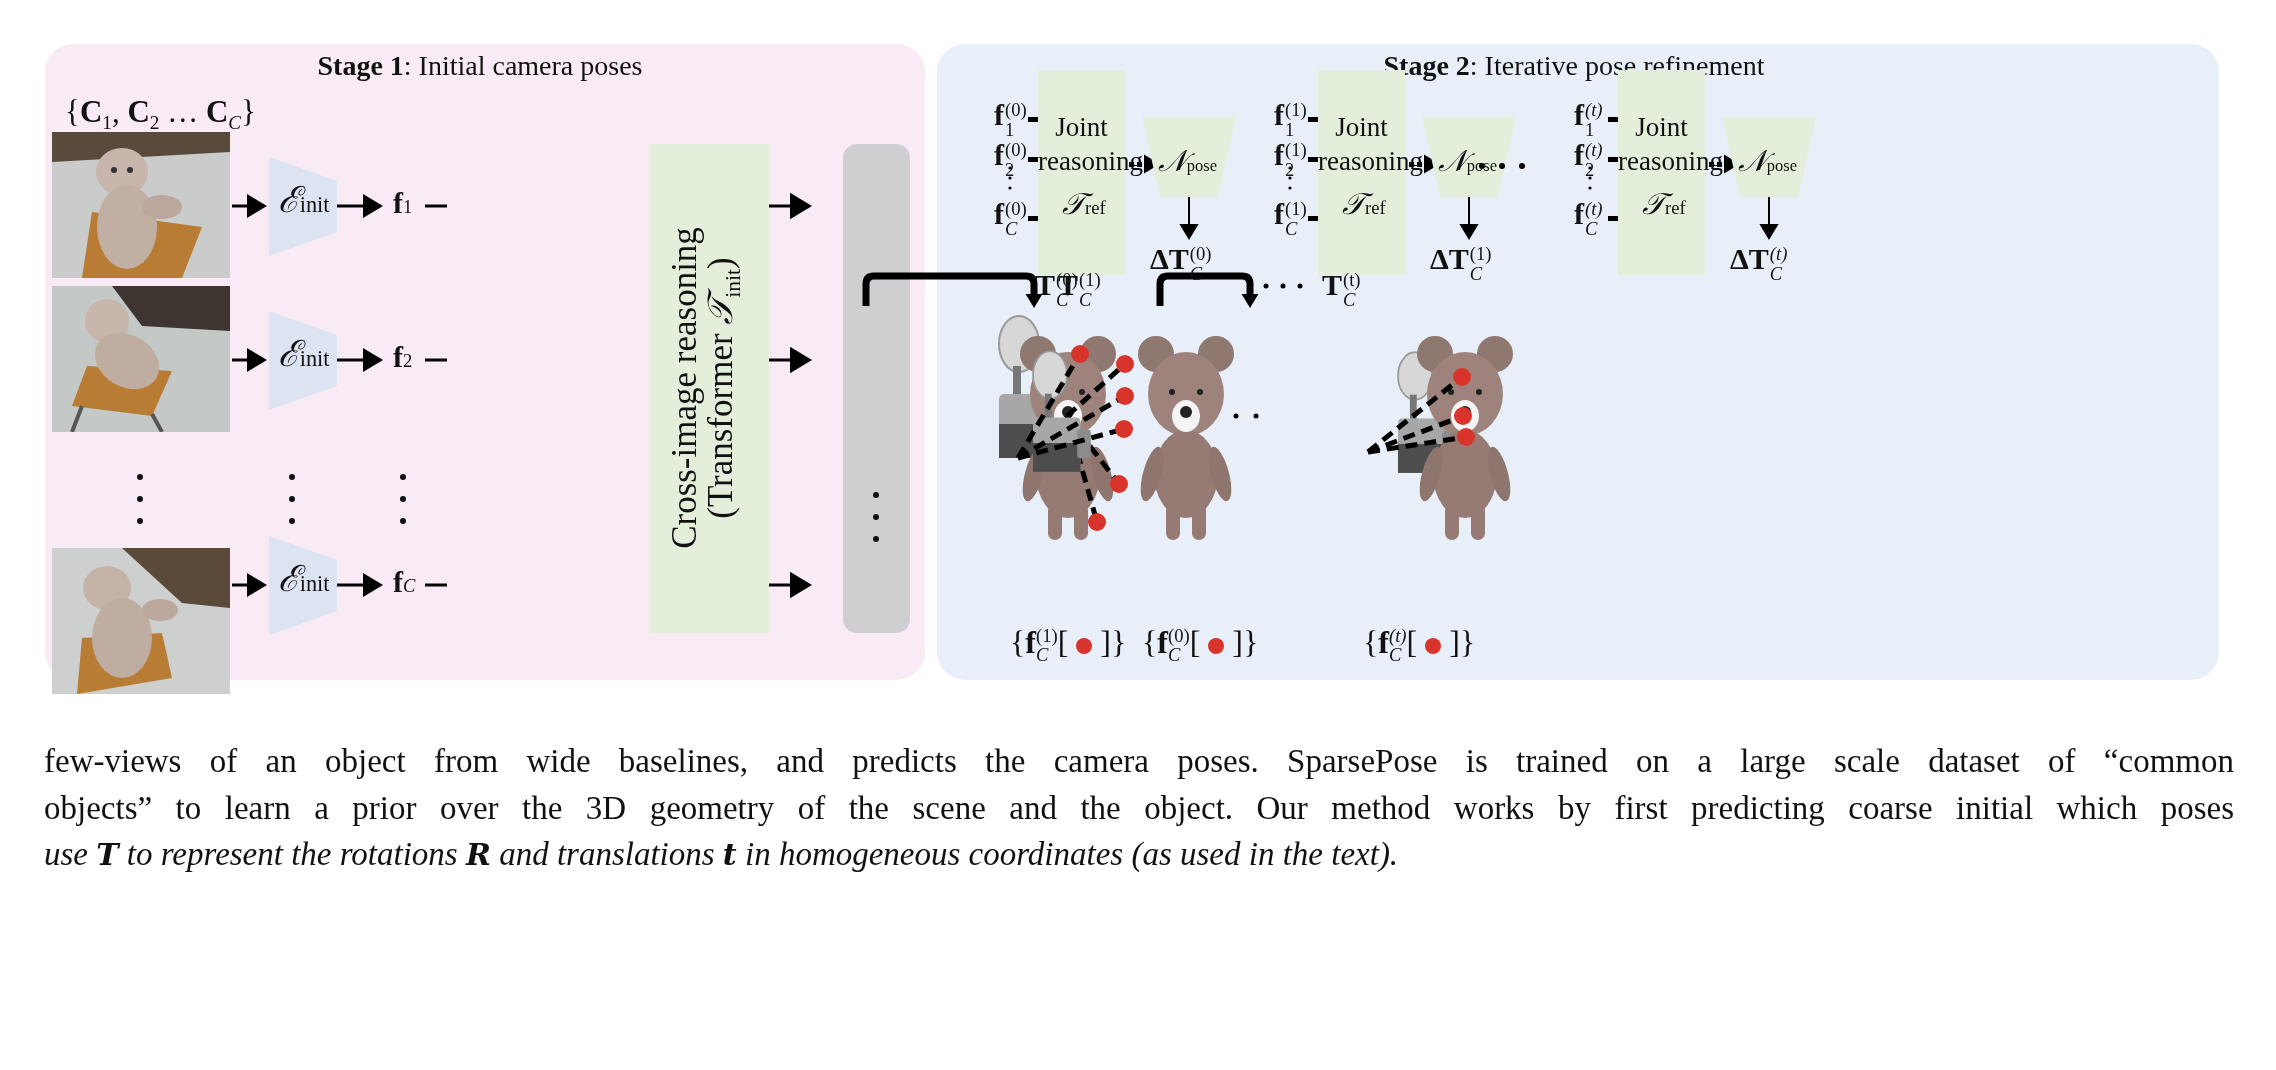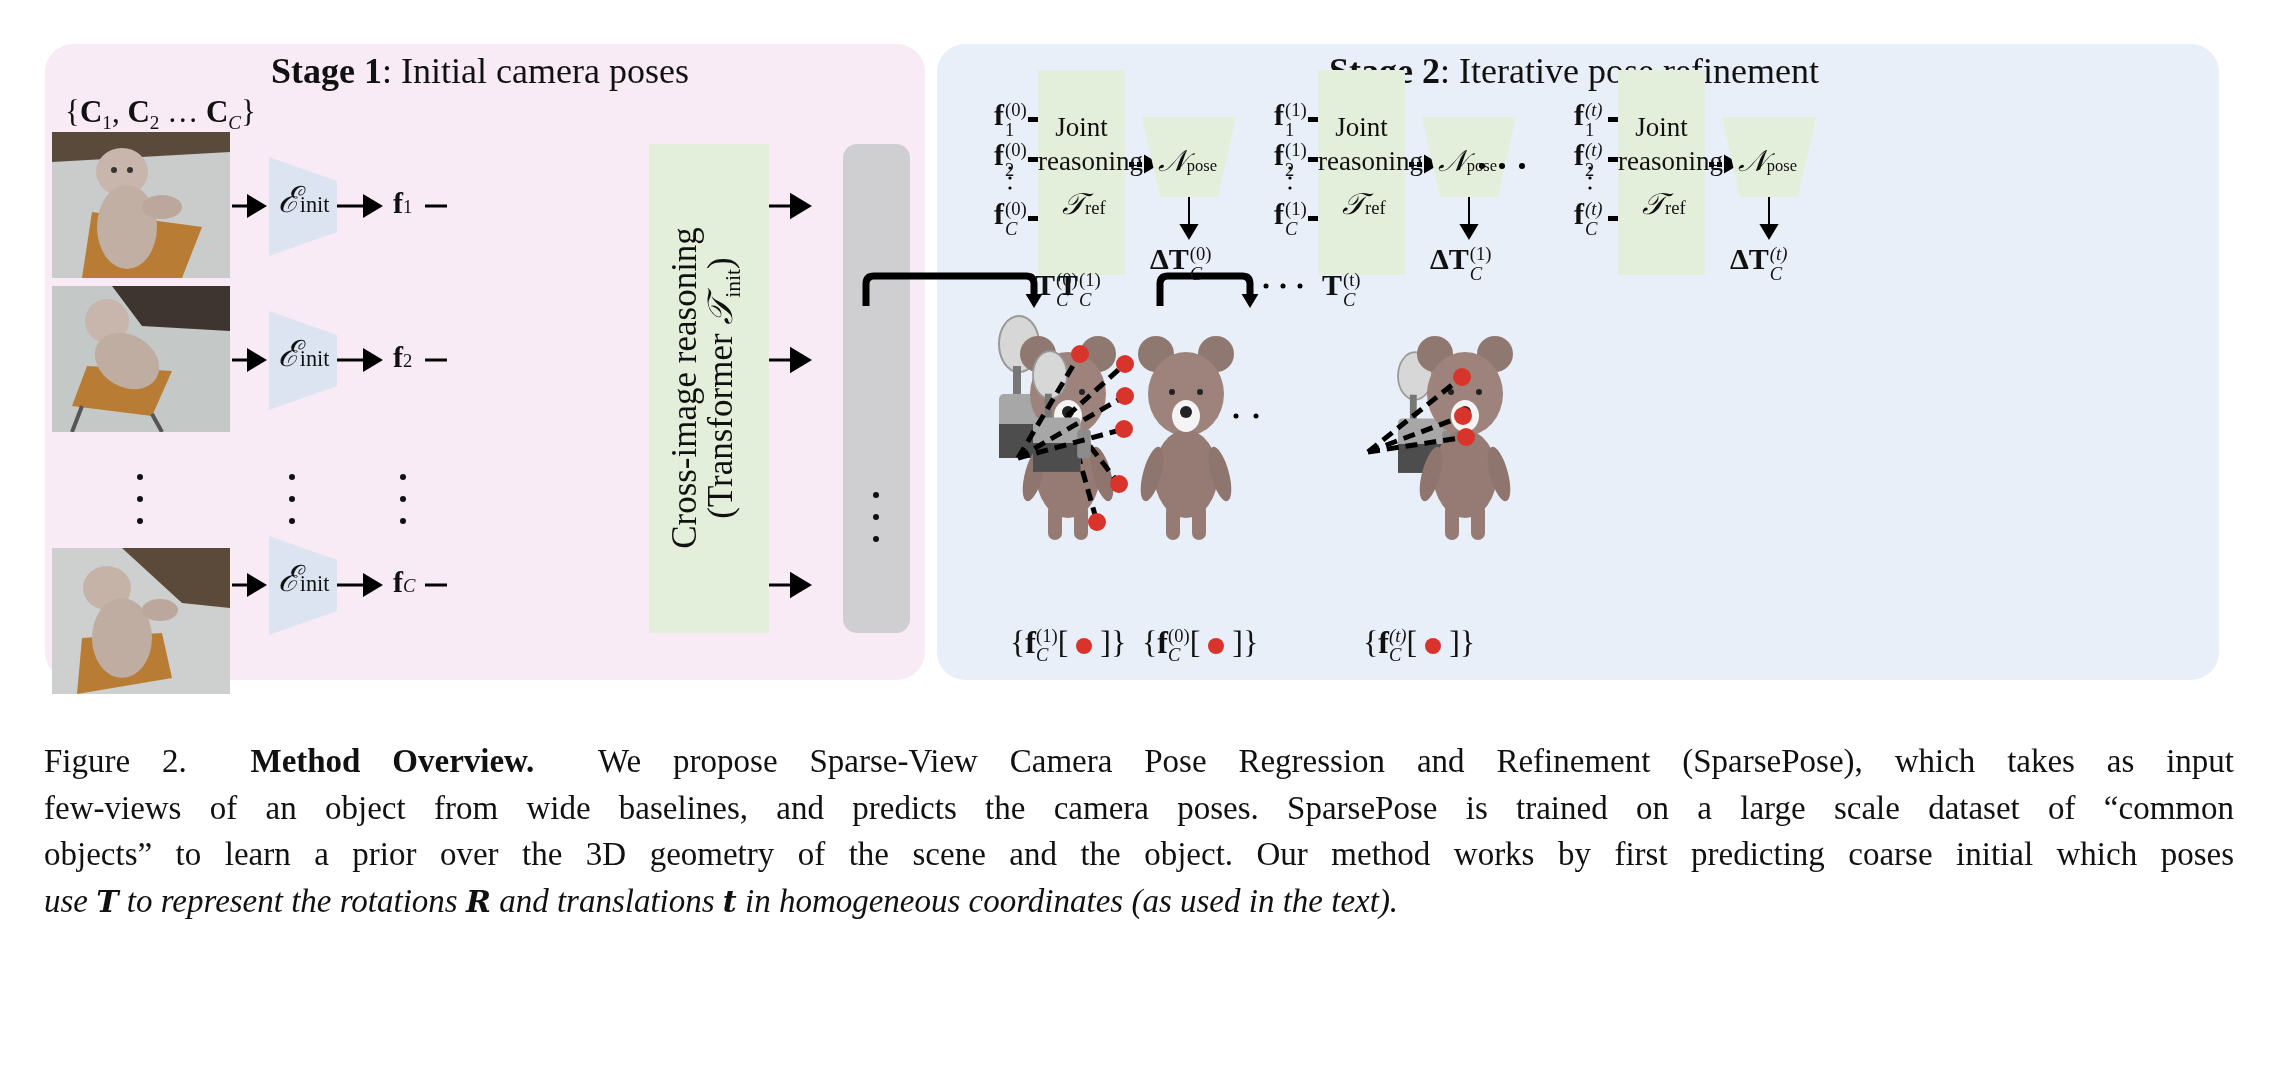--- a/index.html
+++ b/index.html
@@ -2,21 +2,21 @@
 <html><head>
 <meta charset="utf-8">
 <style>
   html, body { margin:0; padding:0; background:#ffffff; }
   body { width:2276px; height:1070px; position:relative; overflow:hidden;
          font-family:"Liberation Serif","DejaVu Serif",serif; color:#111; }
   .abs { position:absolute; }
   .panel { position:absolute; border-radius:28px; }
   #stage1 { left:45px; top:44px; width:880px; height:636px; background:#f9ebf6; }
   #stage2 { left:937px; top:44px; width:1282px; height:636px; background:#e8eff8; }
-  .stage-title { position:absolute; font-size:36px; white-space:nowrap; transform:translateX(-50%); top:0; }
+  .stage-title { position:absolute; font-size:28px; white-space:nowrap; transform:translateX(-50%); top:0; }
   .stage-title b { font-weight:bold; }
   .math { font-family:"Liberation Serif","DejaVu Serif",serif; white-space:nowrap; }
   .bold { font-weight:bold; }
   .ital { font-style:italic; }
   sub, sup { font-size:62%; }
   .photo { position:absolute; width:178px; height:146px; overflow:hidden; }
   .green { background:#e4efdb; position:absolute; }
   .grey-col { position:absolute; background:#cfcfd1; border-radius:14px; }
   svg { position:absolute; overflow:visible; }
   .caption { position:absolute; left:44px; top:738px; width:2190px; font-size:33px; line-height:46.5px; text-align:justify; }
@@ -388,17 +388,16 @@
         </span><span style="">[ </span><span style="display: inline-block; width: 16px; height: 16px; border-radius: 50%; background: rgb(217, 52, 43); vertical-align: middle;"></span><span style=""> ]}</span></div>
       <div style="position: absolute; left: 426px; top: 582px; font-size: 32px; line-height: 1; white-space: nowrap;"><span style="">{</span><span style="font-weight: bold;">f</span><span style="display: inline-flex; flex-direction: column; vertical-align: top; font-size: 58%; line-height: 1.05;">
           <span style="display: block; height: 1.05em; font-style: italic;">(t)</span>
           <span style="display: block; font-style: italic;">C</span>
         </span><span style="">[ </span><span style="display: inline-block; width: 16px; height: 16px; border-radius: 50%; background: rgb(217, 52, 43); vertical-align: middle;"></span><span style=""> ]}</span></div>
     </div>
 
 </div>
 
 <div class="caption">
-  <span class="line"><span>Figure 2.</span>&nbsp;&nbsp;<b>Method Overview.</b>&nbsp;&nbsp;<span>We propose Sparse-View Camera Pose Regression and Refinement (SparsePose), which takes as input</span></span>
   <span class="line">few-views of an object from wide baselines, and predicts the camera poses.  SparsePose is trained on a large scale dataset of “common</span>
   <span class="line">objects” to learn a prior over the 3D geometry of the scene and the object. Our method works by first predicting coarse initial which poses</span>
   <span class="line last"><span>use </span><b style="font-family:'DejaVu Serif',serif;font-size:30px;">T</b><span> to represent the rotations </span><b style="font-family:'DejaVu Serif',serif;font-size:30px;">R</b><span> and translations </span><b style="font-family:'DejaVu Serif',serif;font-size:30px;">t</b><span> in homogeneous coordinates (as used in the text).</span></span>
 </div>
 
 </body></html>

